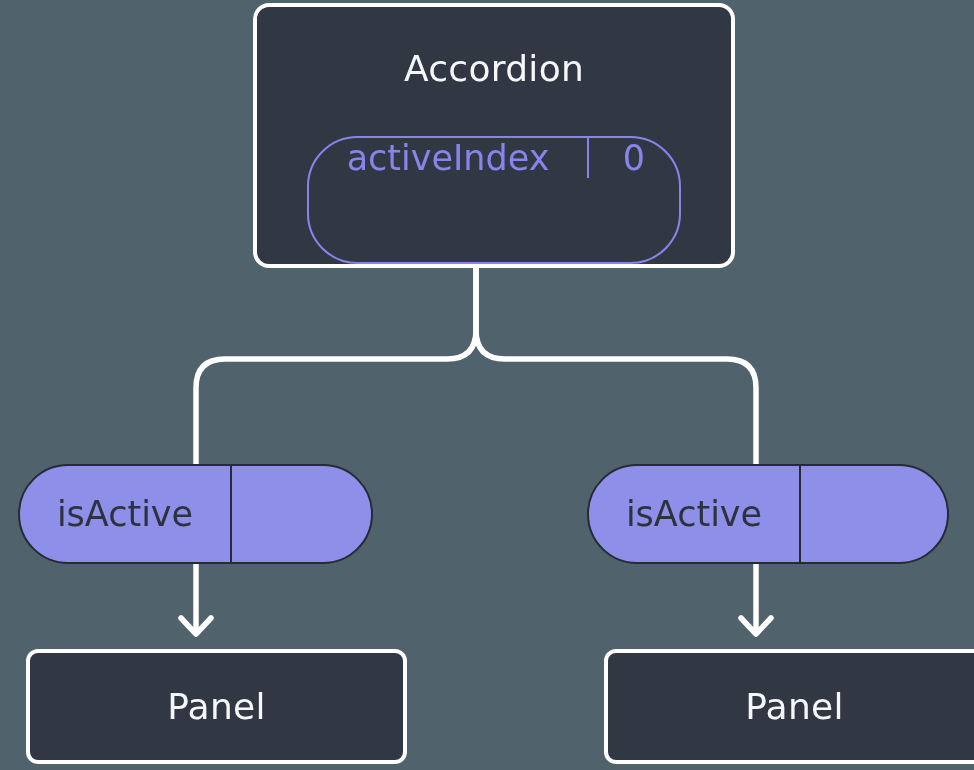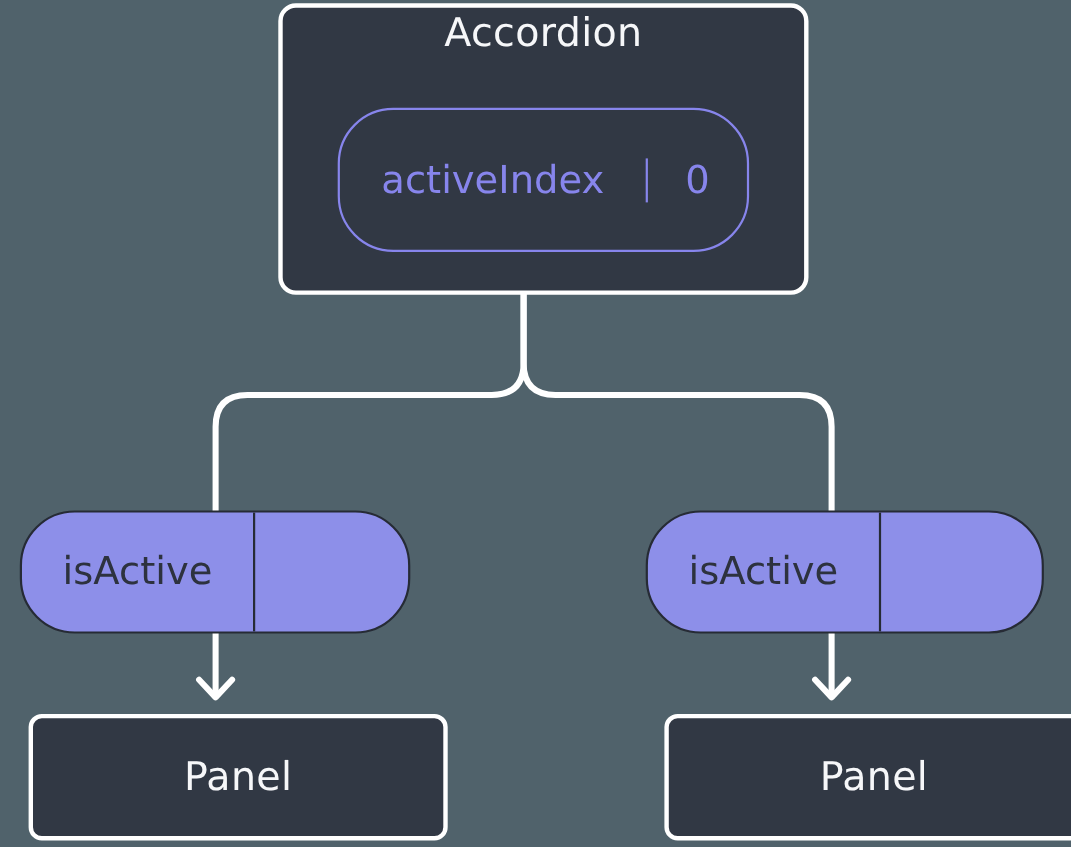--- a/index.html
+++ b/index.html
@@ -31,50 +31,51 @@
     position:absolute;z-index:2;
     box-sizing:border-box;
     background:var(--node-fill);
     border:4px solid var(--node-border);
     color:var(--node-text);
   }
   .root-node{
     left:253px;top:3px;width:482px;height:265px;
     border-radius:16px;
     display:flex;flex-direction:column;align-items:center;
+    padding-top:38px;
   }
   .root-title{
     font-size:36px;font-weight:500;line-height:48px;
     color:var(--node-text);
     letter-spacing:.3px;
   }
   .state-pill{
     box-sizing:border-box;
     margin-top:43px;
     width:374px;height:131px;
     border:2.5px solid var(--accent-purple);
     border-radius:50.5px;
-    display:flex;align-items:center;
+    display:flex;align-items:flex-start;
     color:var(--accent-purple);
     font-size:35px;
   }
   .state-pill .seg-label{
     box-sizing:border-box;
     flex:0 0 280px;
     border-right:2.5px solid var(--accent-purple);
     display:flex;align-items:center;justify-content:center;
   }
   .state-pill .seg-value{
     flex:1;
     display:flex;align-items:center;justify-content:center;
   }
   .prop-pill{
     position:absolute;z-index:2;
     box-sizing:border-box;
-    top:464px;height:112px;
+    top:464px;height:100px;
     background:var(--pill-fill);
     border:2px solid var(--pill-dark-border);
     border-radius:50px;
     display:flex;align-items:stretch;
     color:var(--pill-dark-text);
     font-size:35px;
   }
   .prop-pill.left{left:18px;width:355px;}
   .prop-pill.right{left:587px;width:362px;}
   .prop-pill .seg-label{

